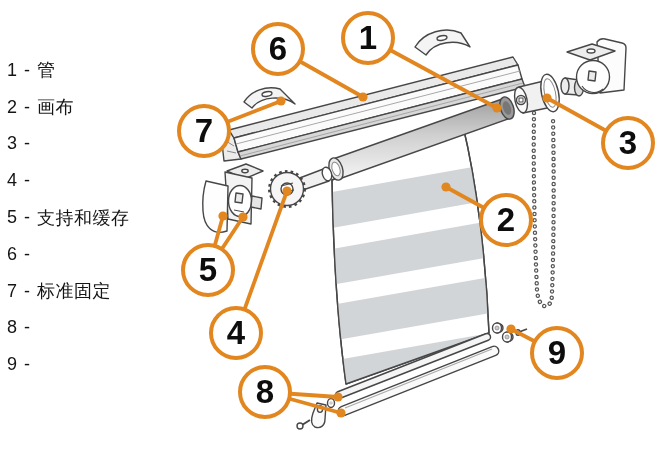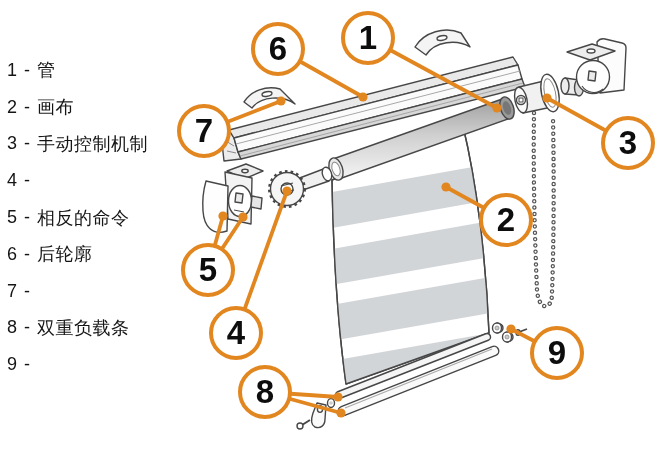--- a/index.html
+++ b/index.html
@@ -203,44 +203,42 @@
       <span class="llabel">管</span>
     </div>
     <div class="legend-row">
       <span class="lnum">2</span>
       <span class="lsep">-</span>
       <span class="llabel">画布</span>
     </div>
     <div class="legend-row">
       <span class="lnum">3</span>
       <span class="lsep">-</span>
-      <span class="llabel">手动控制机制</span>
     </div>
     <div class="legend-row">
       <span class="lnum">4</span>
       <span class="lsep">-</span>
     </div>
     <div class="legend-row">
       <span class="lnum">5</span>
       <span class="lsep">-</span>
-      <span class="llabel">相反的命令</span>
+      <span class="llabel">支持和缓存</span>
     </div>
     <div class="legend-row">
       <span class="lnum">6</span>
       <span class="lsep">-</span>
-      <span class="llabel">后轮廓</span>
     </div>
     <div class="legend-row">
       <span class="lnum">7</span>
       <span class="lsep">-</span>
+      <span class="llabel">标准固定</span>
     </div>
     <div class="legend-row">
       <span class="lnum">8</span>
       <span class="lsep">-</span>
-      <span class="llabel">双重负载条</span>
     </div>
     <div class="legend-row">
       <span class="lnum">9</span>
       <span class="lsep">-</span>
     </div>
   </div>
 
   <div class="callout" style="left:341px;top:11px">
       <span>1</span>
     </div>

